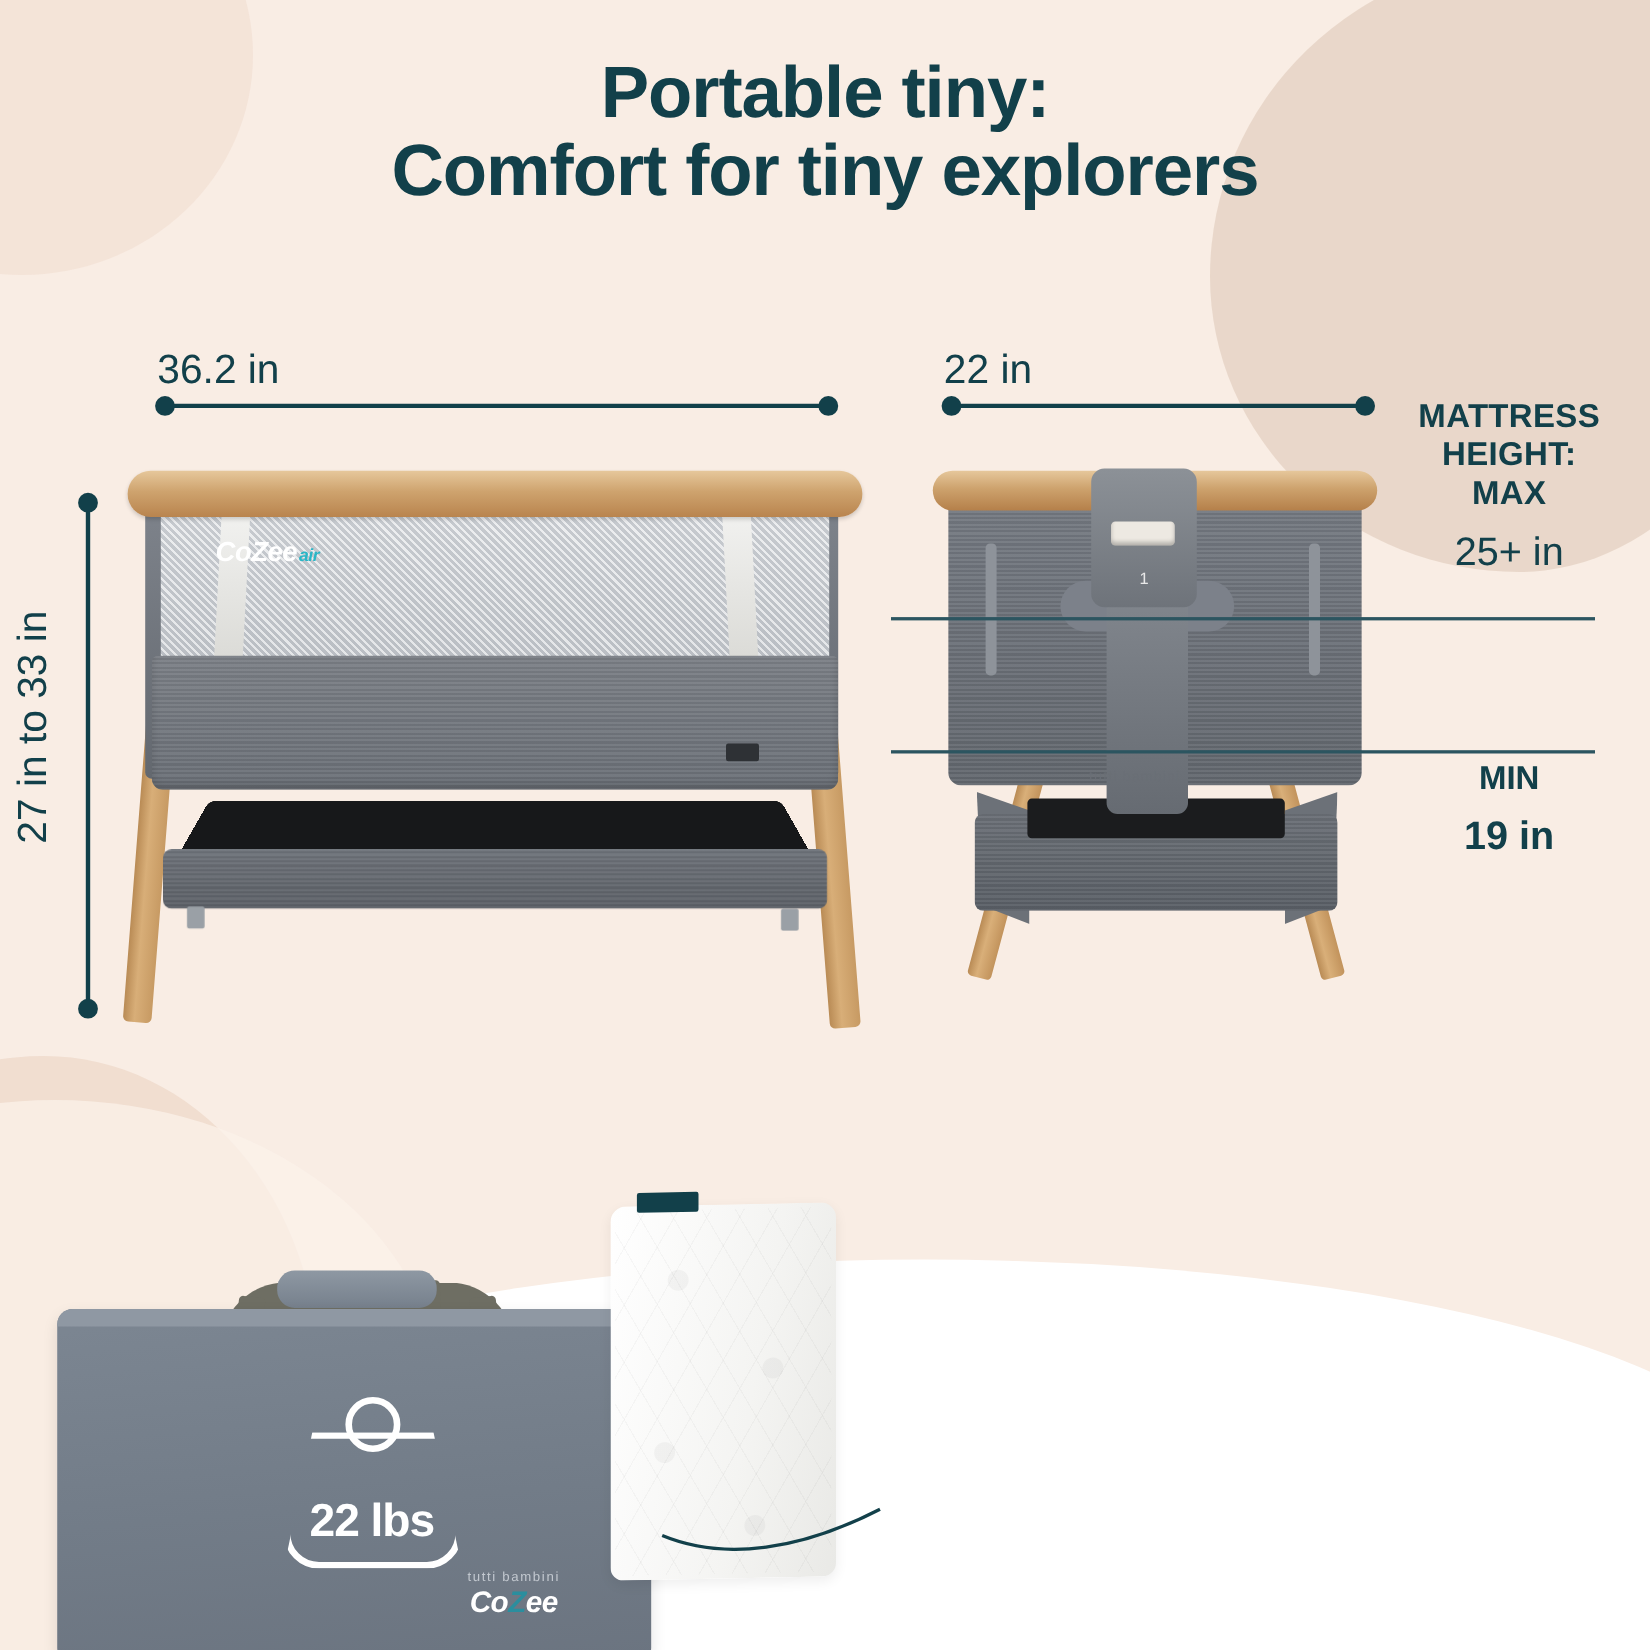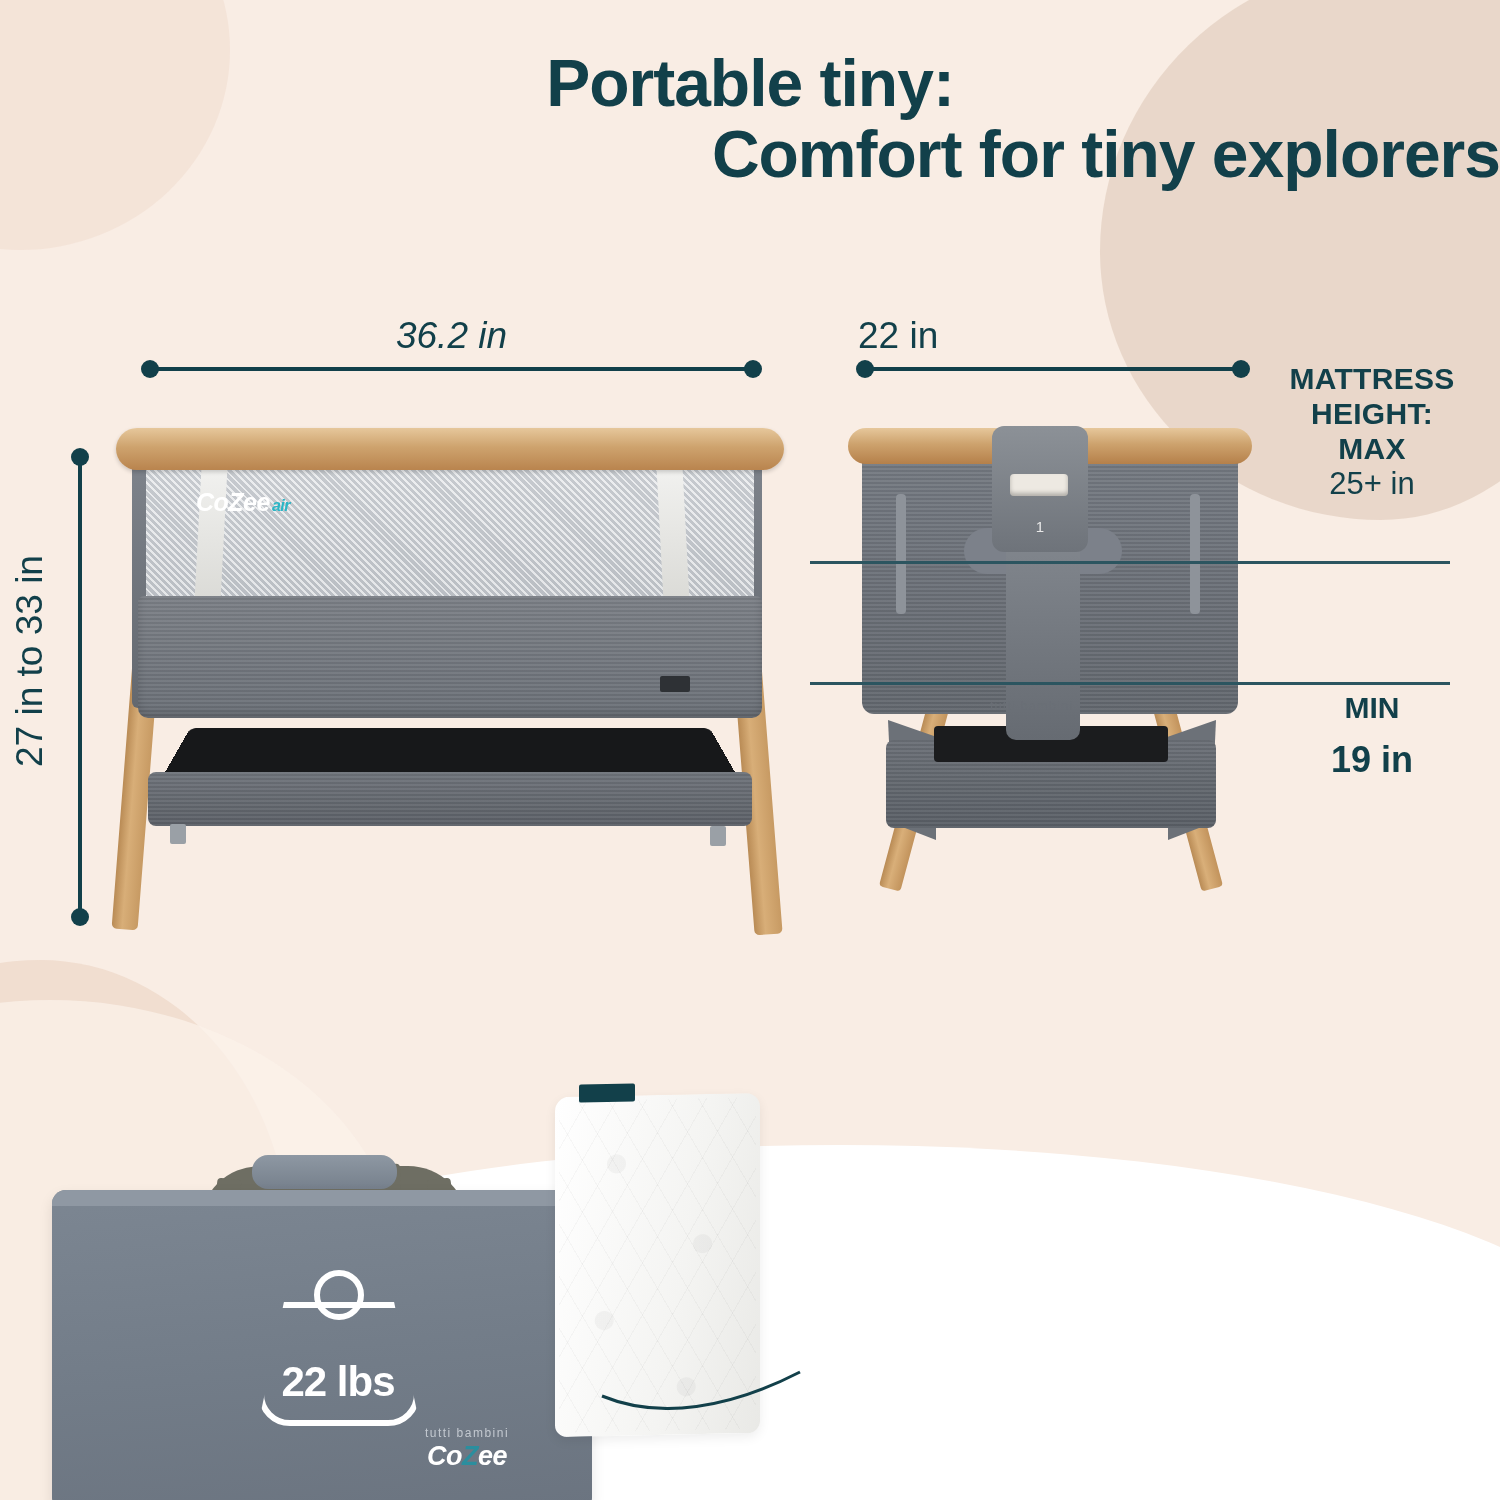--- a/index.html
+++ b/index.html
@@ -47,41 +47,41 @@
   
   .headline{
     position:absolute; left:0; right:0; top:48px;
     text-align:center;
     color:#12404A;
     font-size:66px;
     font-weight:bold;
     line-height:1.08;
     letter-spacing:-1px;
   }
-  .headline .l2{ display:block;text-align:right; }
+  .headline .l2{ display:block; }
 
   
   .dimline{ position:absolute; }
   .dimline .bar{
     position:absolute; left:0; top:0; height:4px; width:100%;
     background:#12404A; border-radius:2px;
   }
   .dimline .dot{
     position:absolute; width:18px; height:18px; border-radius:50%;
     background:#12404A; top:-7px;
   }
   .dimline .dot.start{ left:-2px; }
   .dimline .dot.end{ right:-2px; }
   .dimlabel{
     position:absolute; color:#12404A; font-size:37px; font-weight:400;
     white-space:nowrap;
   }
 
   .dim-width-main{ left:143px; top:367px; width:617px; }
-  .lbl-width-main{ left:143px; top:315px; width:617px; text-align:center;font-style:italic; }
+  .lbl-width-main{ left:143px; top:315px; width:617px; text-align:left; }
 
   .dim-width-side{ left:858px; top:367px; width:390px; }
   .lbl-width-side{ left:858px; top:315px; width:390px; text-align:left; }
 
   
   .dim-height-v{
     position:absolute; left:78px; top:452px; width:4px; height:470px;
     background:#12404A; border-radius:2px;
   }
   .dim-height-v .vdot{
@@ -103,21 +103,21 @@
     background:#2C5560;
   }
   .refline.max{ top:561px; }
   .refline.min{ top:682px; }
 
   .mh-block{
     position:absolute; left:1272px; top:362px; width:200px;
     text-align:center; color:#12404A; line-height:1.16;
   }
   .mh-block .strong{ font-size:30px; font-weight:bold; letter-spacing:.3px; display:block; }
-  .mh-block .light{ font-size:31px; font-weight:400; display:block; margin-top:0; }
+  .mh-block .light{ font-size:36px; font-weight:400; display:block; margin-top:15px; }
 
   .min-block{
     position:absolute; left:1272px; top:690px; width:200px;
     text-align:center; color:#12404A; line-height:1.2;
   }
   .min-block .strong{ font-size:30px; font-weight:bold; display:block; }
   .min-block .light{ font-size:36px; font-weight:700; display:block; margin-top:12px; }
 
   
   .bassinet-front{ position:absolute; left:110px; top:420px; width:680px; height:520px; }

